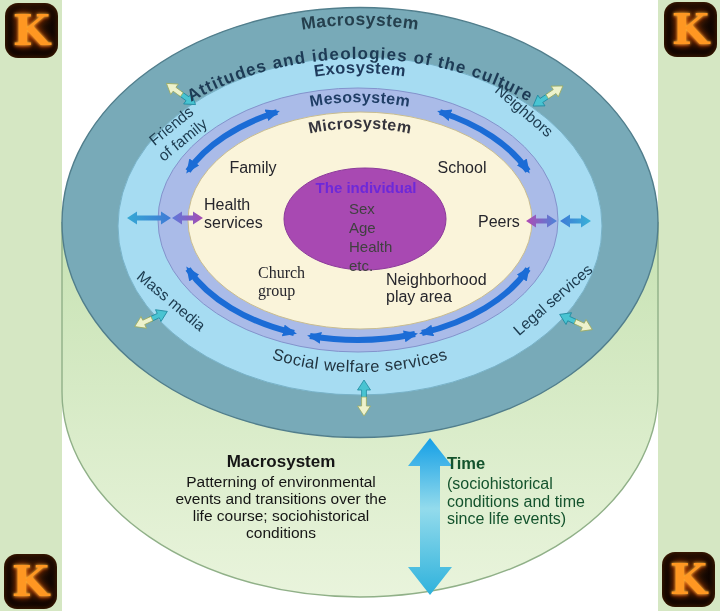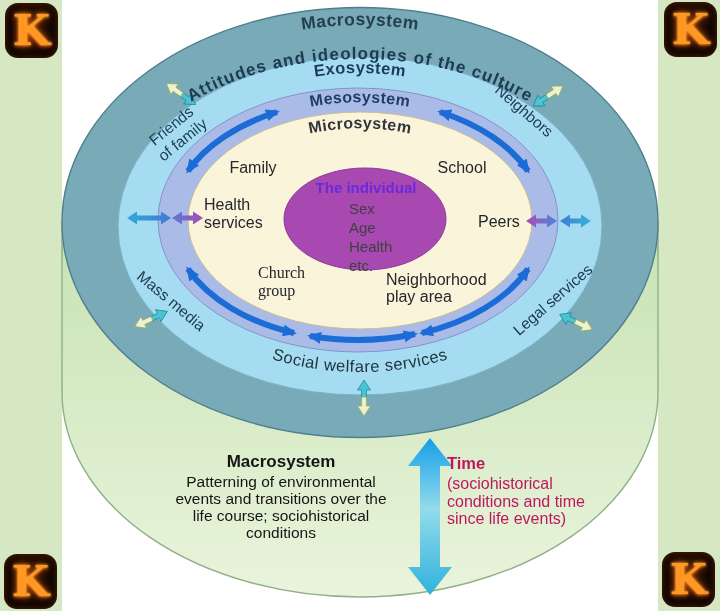--- a/index.html
+++ b/index.html
@@ -26,21 +26,21 @@
   .lbl.center{transform:translate(-50%,-50%);text-align:right;}
   .rot{position:absolute;color:#1c3a4e;font-size:15.5px;line-height:18px;
        white-space:pre-line;text-align:center;}
   .ind-title{position:absolute;color:#6d28d9;font-weight:bold;font-size:15px;
        transform:translate(-50%,-50%);white-space:nowrap;}
   .ind-attrs{position:absolute;color:#404040;font-weight:normal;font-size:15px;
        line-height:19px;white-space:pre-line;}
   .chrono{position:absolute;left:150px;top:452px;width:262px;text-align:center;color:#151515;}
   .chrono .title{font-weight:bold;font-size:17px;margin-bottom:1px;}
   .chrono .desc{font-size:15.5px;line-height:17px;white-space:pre-line;text-align:center;}
-  .timeblk{position:absolute;left:447px;top:454px;width:175px;color:#be185d;}
+  .timeblk{position:absolute;left:447px;top:454px;width:175px;color:#14532d;}
   .timeblk .title{font-weight:bold;font-size:16.5px;margin-bottom:2px;}
   .timeblk .desc{font-size:16px;line-height:17.5px;white-space:pre-line;}
   text.hdrMacro{font-weight:bold;font-size:17.5px;fill:#25404e;letter-spacing:.4px;}
   text.curveAtt{font-weight:bold;font-size:17px;fill:#1d3b55;letter-spacing:1.1px;}
   text.hdrExo{font-weight:bold;font-size:16.5px;fill:#1e3a5c;letter-spacing:.4px;}
   text.hdrMeso{font-weight:bold;font-size:16px;fill:#203e66;letter-spacing:.3px;}
   text.hdrMicro{font-weight:bold;font-size:16px;fill:#35343c;letter-spacing:.3px;}
   text.curveSws{font-size:16.5px;fill:#21333f;letter-spacing:.5px;}
 </style>
 </head>

